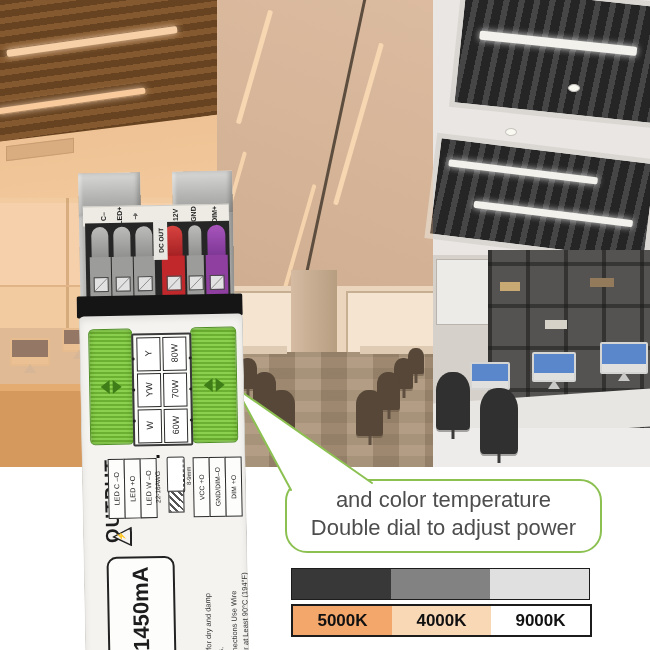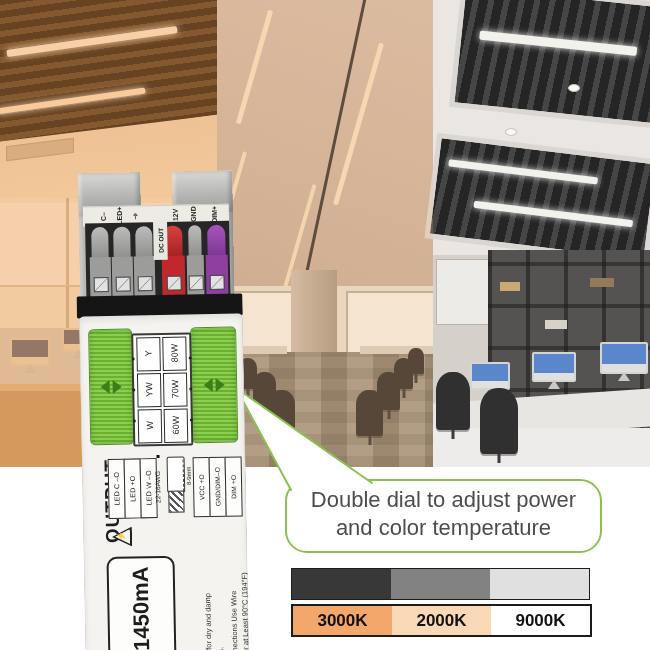--- a/index.html
+++ b/index.html
@@ -121,35 +121,35 @@
     <div class="tint" style="left:433px;width:217px;background:rgba(202,204,208,0.12);"></div>
   </div>
 
   <div id="bubble"></div>
   <svg id="tail" width="650" height="650">
     <polygon points="236,388 374,484 292,492" fill="#ffffff"></polygon>
     <path class="warnline" d="M236,388 L372,483"></path>
     <path class="warnline" d="M236,388 L291,490"></path>
   </svg>
   <div id="bubbletext">
+    <div>and color temperature</div>
     <div>Double dial to adjust power</div>
-    <div>and color temperature</div>
   </div>
 
   <div id="graybar">
     <div class="seg" style="background: rgb(56, 56, 56);"></div>
     <div class="seg" style="background: rgb(130, 130, 130);"></div>
     <div class="seg" style="background: rgb(224, 224, 224);"></div>
   </div>
   <div id="tempbar">
     <div class="seg" style="background: rgb(244, 167, 107);">
-        <span>3000K</span>
+        <span>5000K</span>
       </div>
     <div class="seg" style="background: rgb(249, 216, 182);">
-        <span>2000K</span>
+        <span>4000K</span>
       </div>
     <div class="seg" style="background: rgb(255, 255, 255);">
         <span>9000K</span>
       </div>
   </div>
 
   <div id="device" style="overflow:hidden;">
 
     <div class="abs silver" style="left:4px;top:4px;width:62px;height:44px;"></div>
     <div class="abs silver" style="left:98px;top:4px;width:60px;height:44px;"></div>

